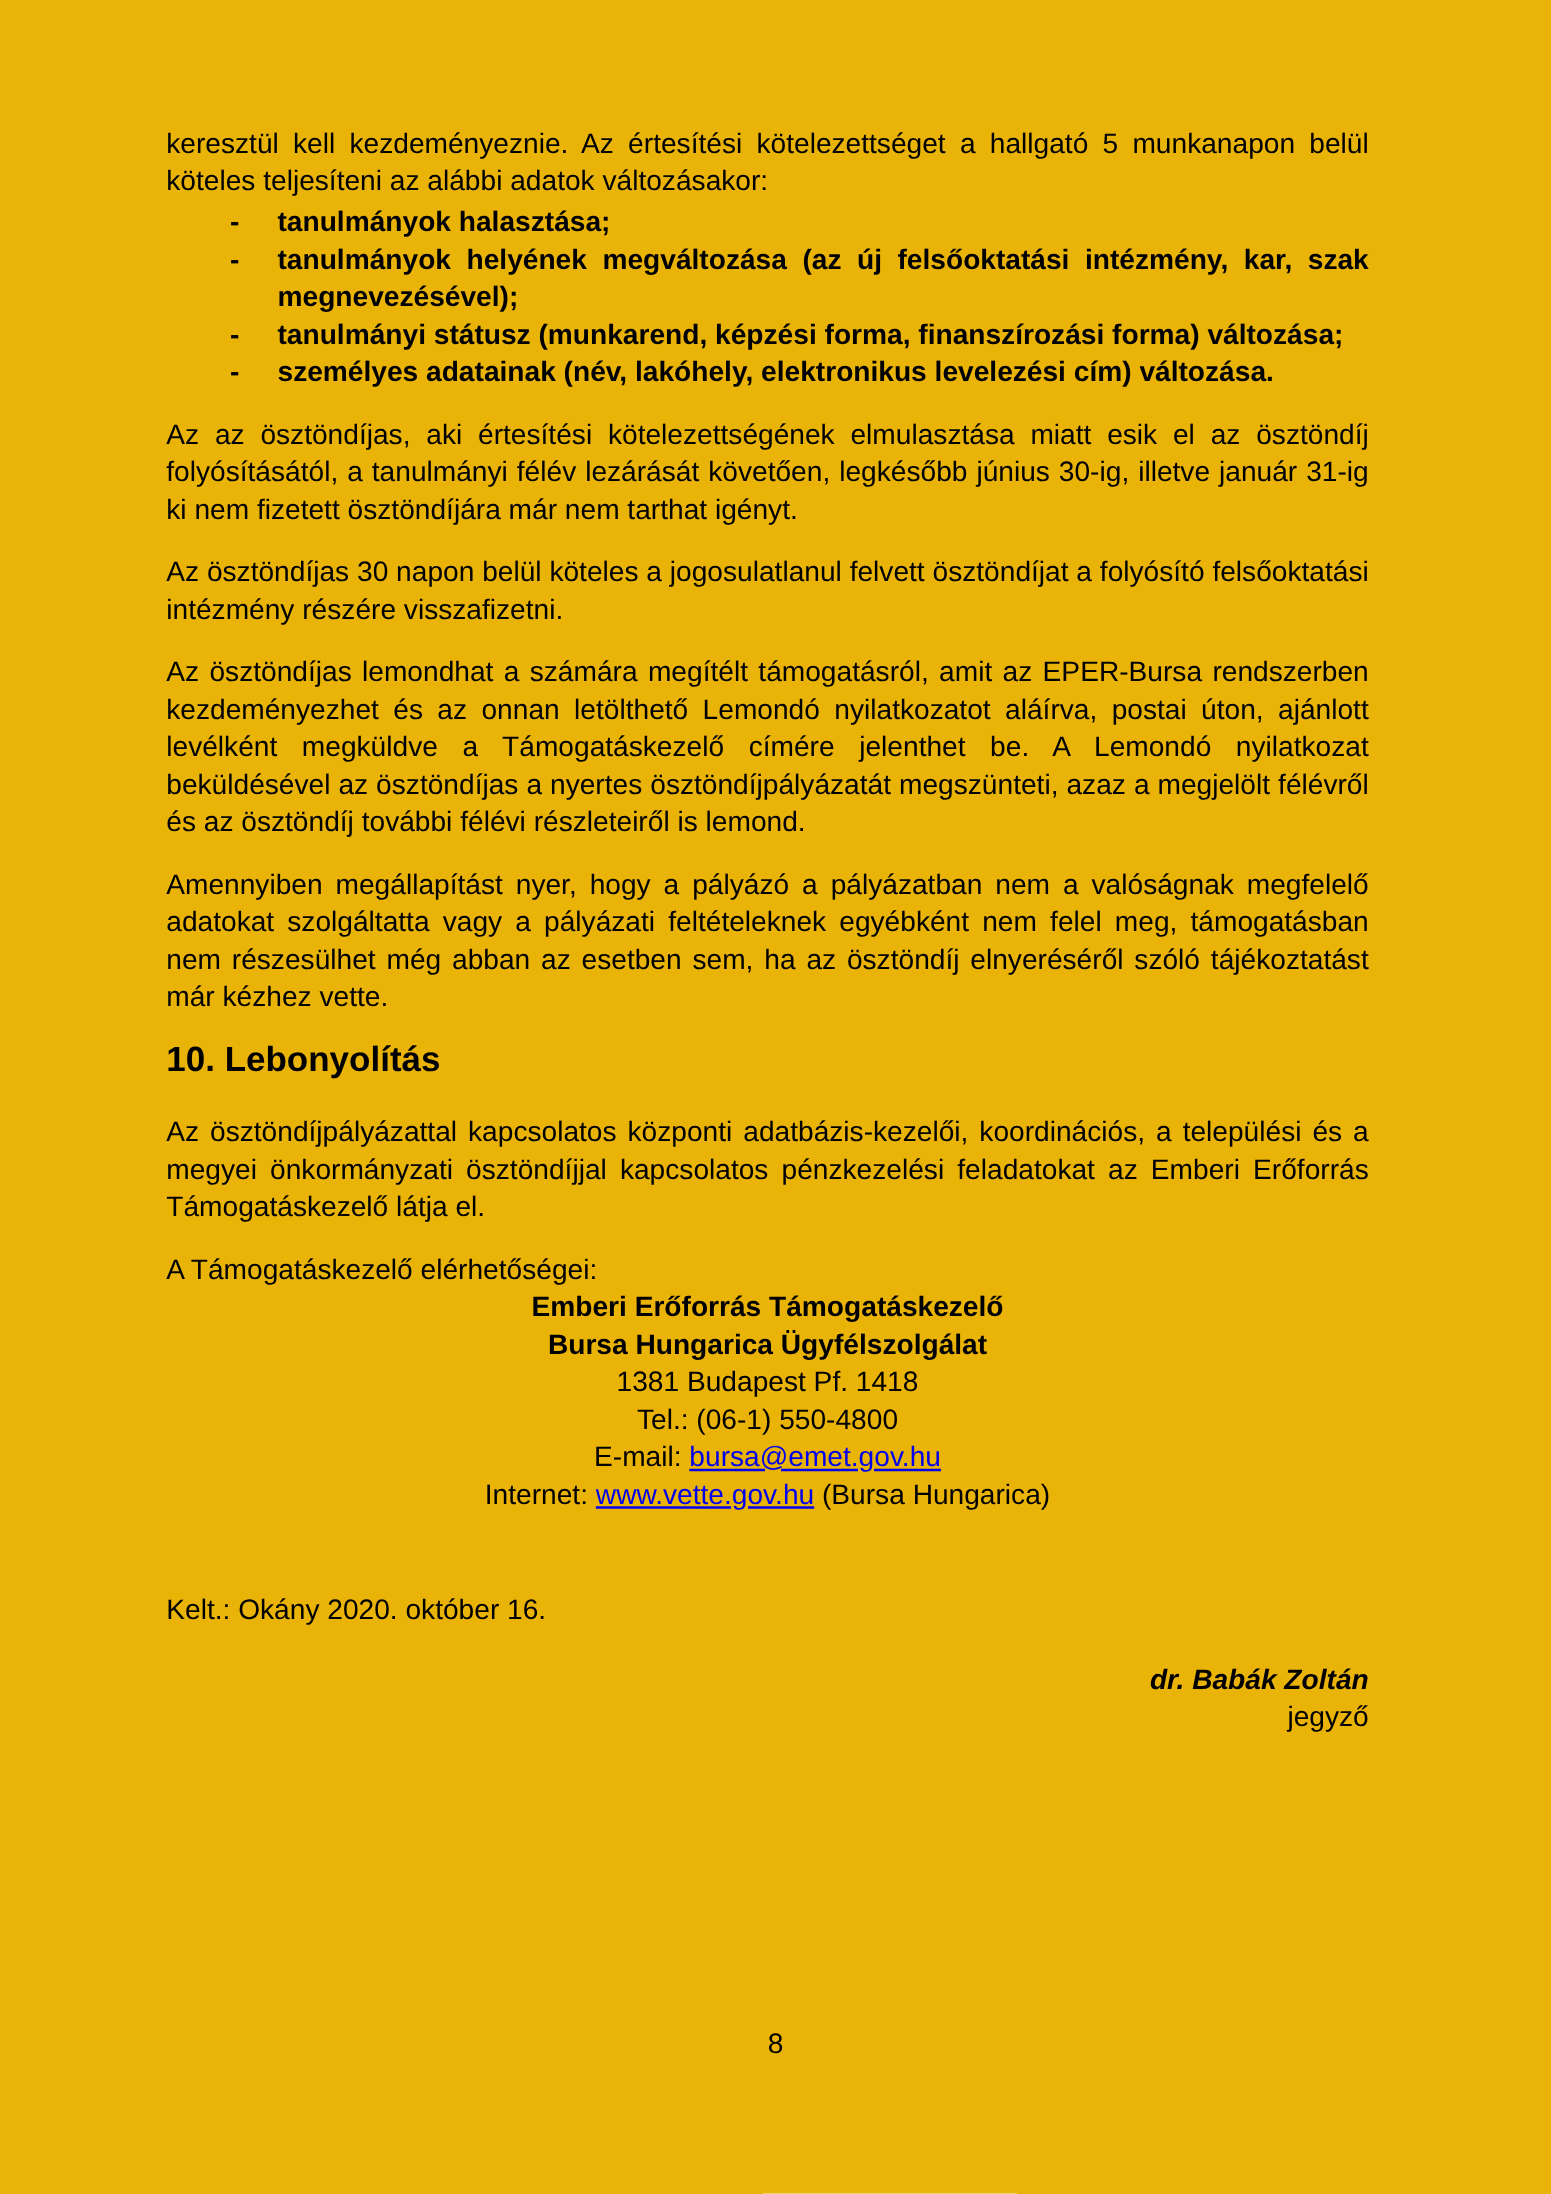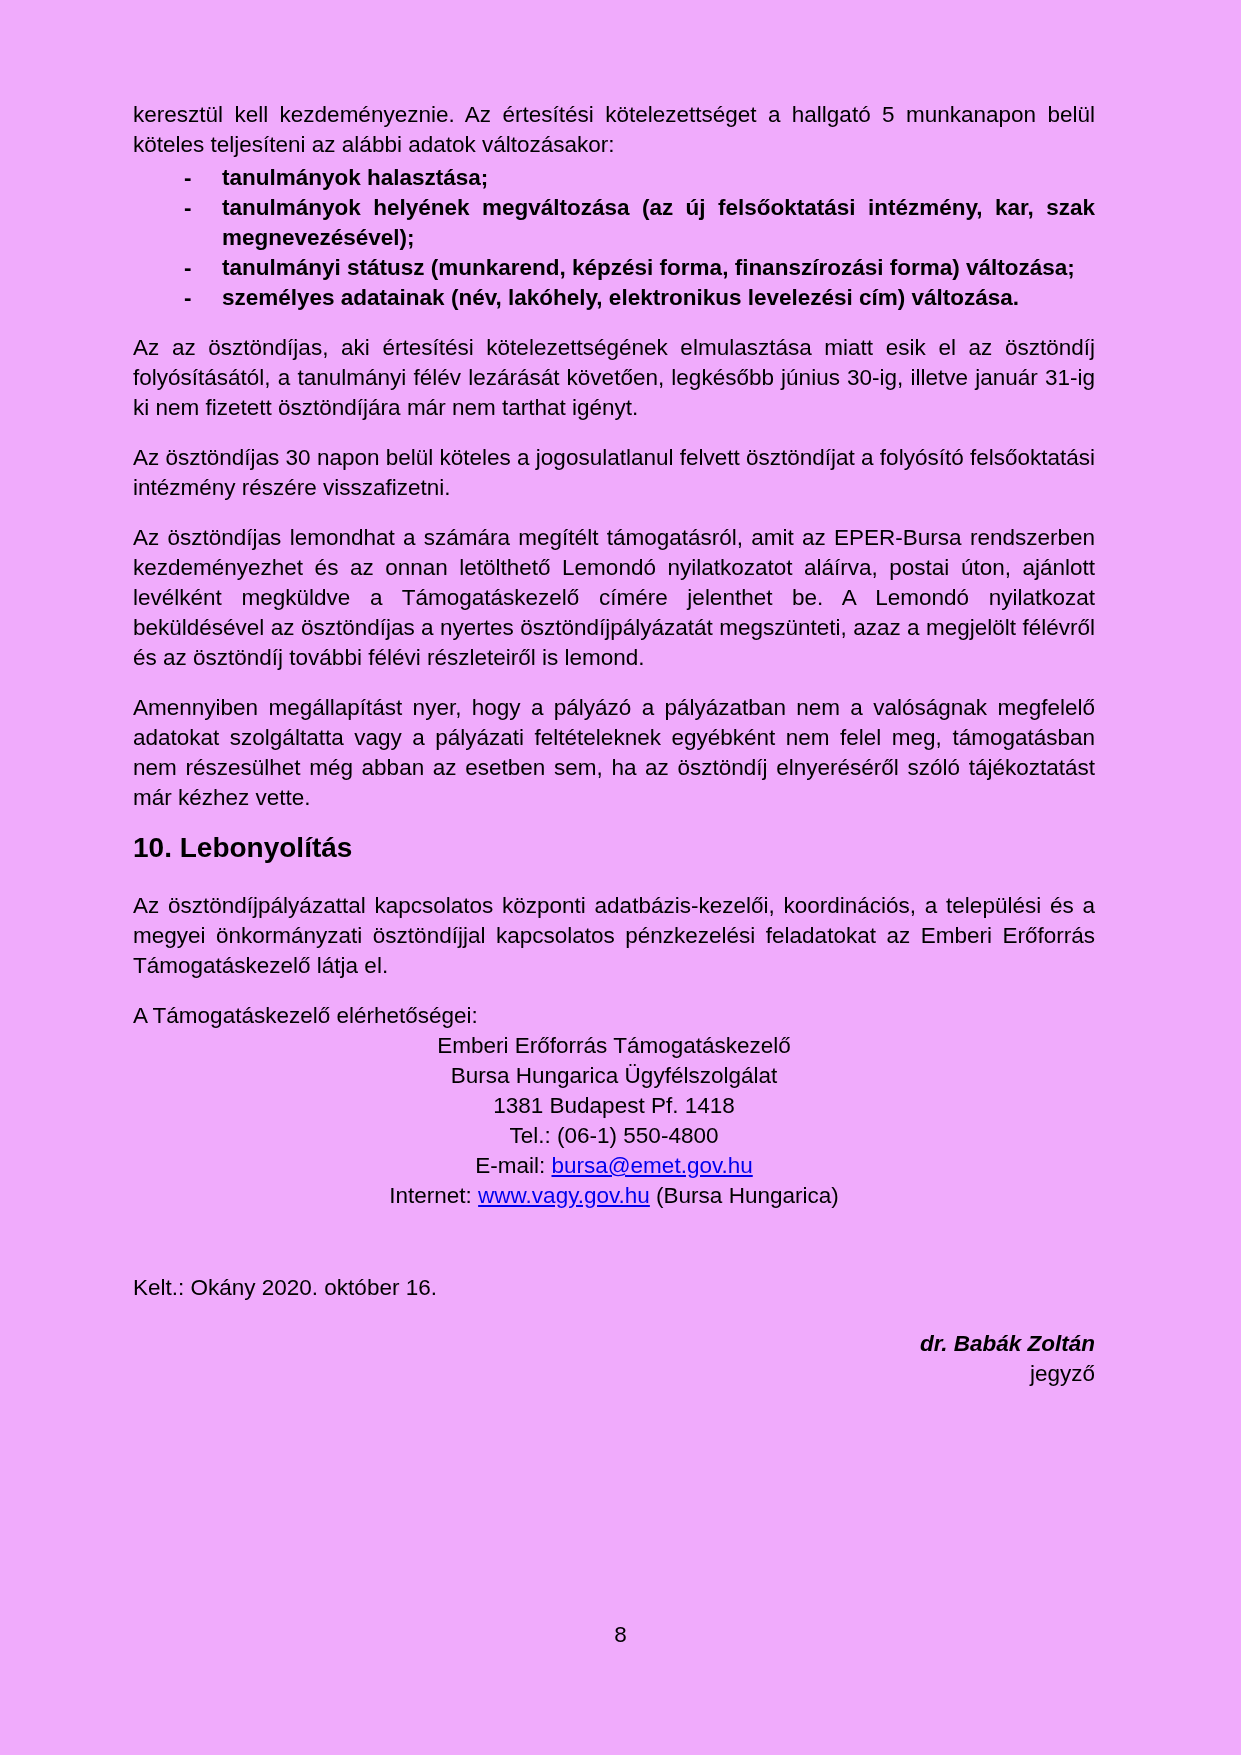--- a/index.html
+++ b/index.html
@@ -2,21 +2,21 @@
 <html lang="hu" style="--link-color: #0000ee; --text-color: #000000;"><head>
 <meta charset="utf-8">
 <style>
   :root { --link-color: #0000ee; --text-color: #000000; }
   * { box-sizing: border-box; }
   html, body { margin: 0; padding: 0; background: #ffffff; }
   .page {
     position: relative;
     width: 1241px;
     height: 1755px;
-    background: #f0abfc;
+    background: #eab308;
     color: var(--text-color);
     font-family: "Liberation Sans", "DejaVu Sans", sans-serif;
     font-size: 22.5px;
     line-height: 30px;
     padding: 100px 146px 0 133px;
     overflow: hidden;
   }
   .para {
     margin: 0 0 20px 0;
     text-align: justify;
@@ -27,21 +27,21 @@
   .bullet-item .dash { width: 38px; flex: 0 0 38px; }
   .bullet-item .bullet-text { flex: 1 1 auto; text-align: justify; }
   .section-heading {
     font-size: 28px;
     font-weight: bold;
     margin: 14px 0 28px 0;
   }
   .contacts-intro { text-align: left; margin-bottom: 0; }
   .contact-block { text-align: center; margin: 0 0 62px 0; }
   .contact-line { margin: 0; }
-  .contact-line.bold { font-weight: normal; }
+  .contact-line.bold { font-weight: bold; }
   .contact-block a, .link {
     color: var(--link-color);
     text-decoration: underline;
   }
   .date-line { text-align: left; margin: 0 0 26px 0; }
   .signature-block {
     width: 260px;
     margin-left: auto;
     margin-right: 0;
     text-align: right;
@@ -98,21 +98,21 @@
 
   <div class="contact-block">
     <p class="contact-line bold">Emberi Erőforrás Támogatáskezelő</p>
     <p class="contact-line bold">Bursa Hungarica Ügyfélszolgálat</p>
     <p class="contact-line">1381 Budapest Pf. 1418</p>
     <p class="contact-line">Tel.: (06-1) 550-4800</p>
     <p class="contact-line">
       <span>E-mail: </span><a href="#" class="link">bursa@emet.gov.hu</a>
     </p>
     <p class="contact-line">
-      <span>Internet: </span><a href="#" class="link">www.vagy.gov.hu</a><span> (Bursa Hungarica)</span>
+      <span>Internet: </span><a href="#" class="link">www.vette.gov.hu</a><span> (Bursa Hungarica)</span>
     </p>
   </div>
 
   <p class="para date-line">Kelt.: Okány 2020. október 16.</p>
 
   <div class="signature-block">
     <div class="sig-name">dr. Babák Zoltán</div>
     <div class="sig-title">jegyző</div>
   </div>
 

